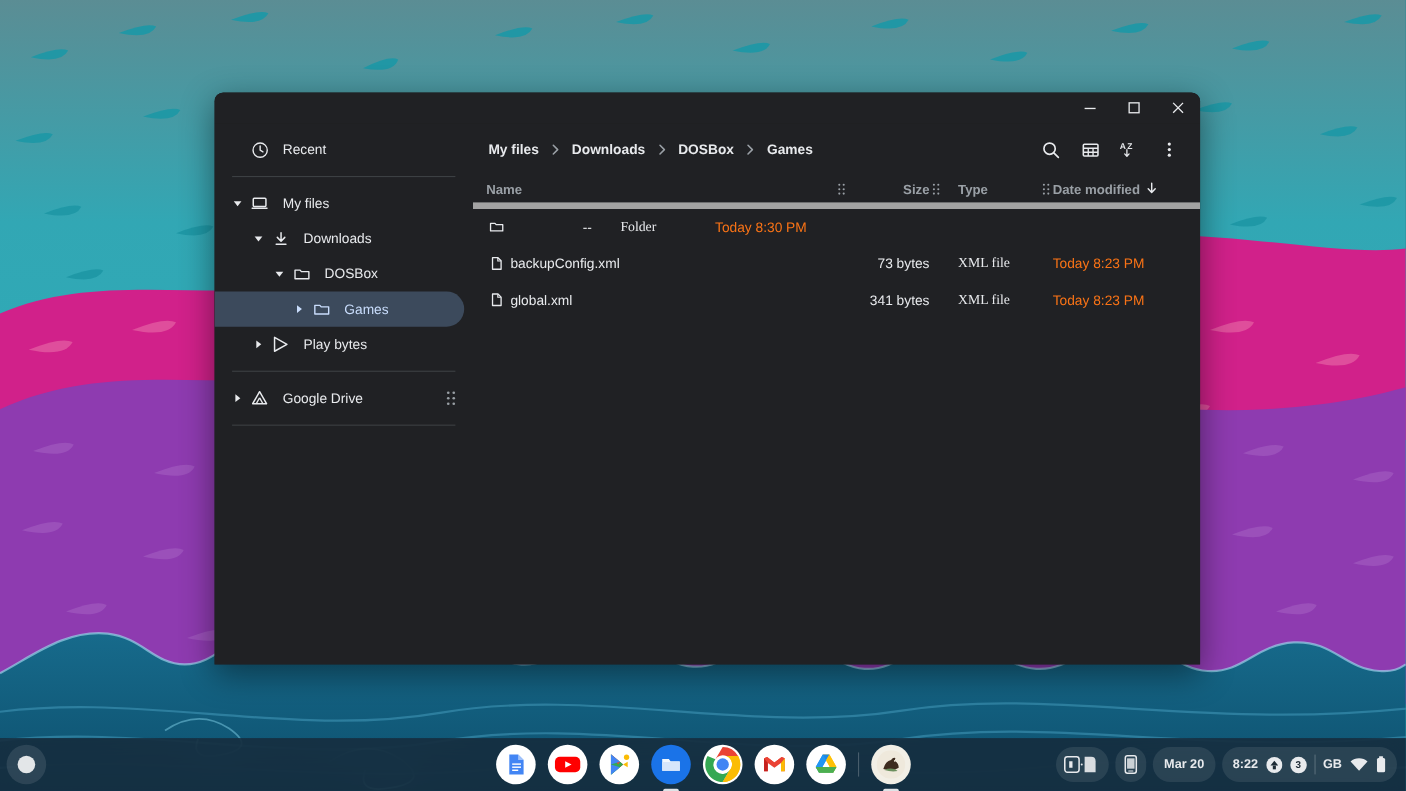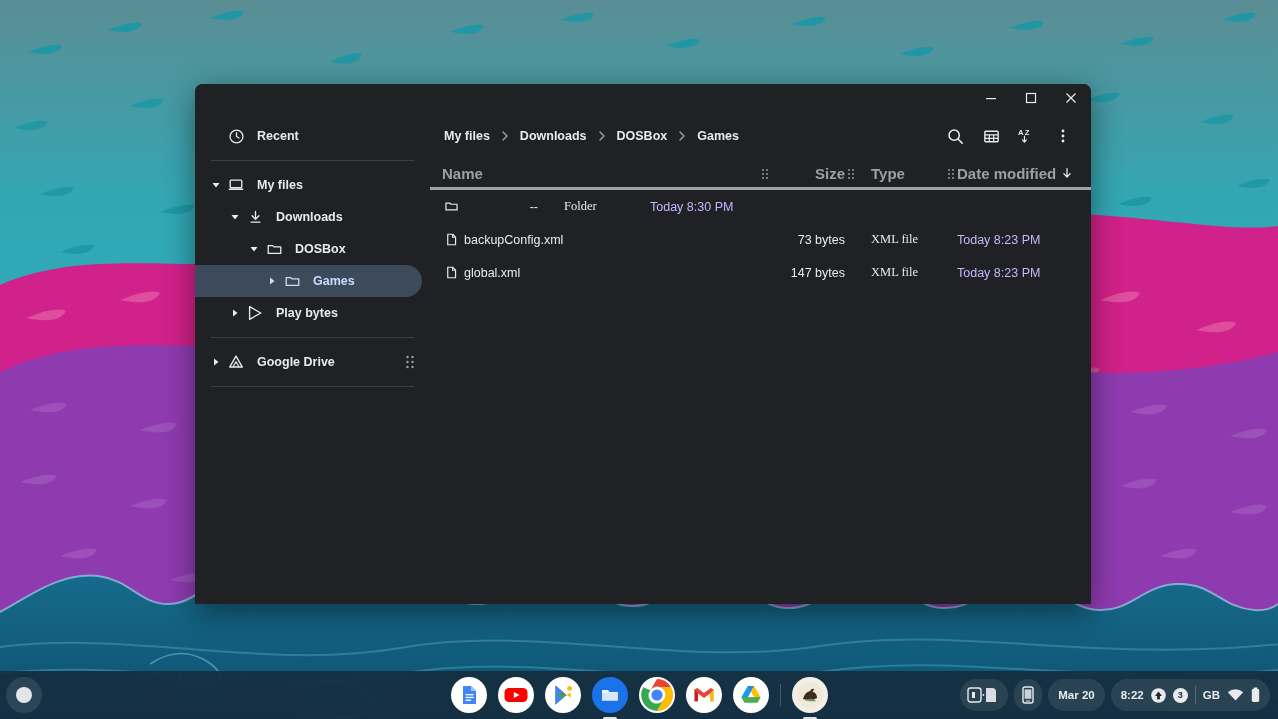--- a/index.html
+++ b/index.html
@@ -48,21 +48,21 @@
     width:235px; flex:0 0 235px;
     background:#202124;
     padding-top:8px;
     position:relative;
   }
   .nav-item {
     display:flex; align-items:center;
     height:32px; margin:0 8px 0 0;
     border-radius:0 16px 16px 0;
     color:#e8eaed;
-    font-size:12.5px; font-weight:bold;
+    font-size:12.5px; font-weight:normal;
     cursor:default;
     white-space:nowrap;
   }
   .nav-item.selected { background:#3c4a5c; color:#c9ddfc; }
   .twisty { width:18px; flex:0 0 18px; display:flex; align-items:center; justify-content:center; }
   .twisty svg { display:block; }
   .nav-icon { width:22px; flex:0 0 22px; display:flex; align-items:center; justify-content:center; }
   .nav-icon svg { display:block; }
   .nav-label { padding-left:10px; overflow:hidden; text-overflow:ellipsis; }
   .lvl0 { padding-left:12px; }
@@ -94,22 +94,22 @@
     width:36px; height:36px; border-radius:50%;
     display:flex; align-items:center; justify-content:center;
     cursor:default; color:#e8eaed;
   }
   .tb-btn svg { display:block; }
 
   
   .colhead {
     height:30px; flex:0 0 30px;
     display:flex; align-items:center;
-    color:#9aa0a6; font-size:15px; font-weight:bold;
-    border-bottom:3px solid #a3a3a3;
+    color:#9aa0a6; font-size:12px; font-weight:bold;
+    border-bottom:6px solid #a3a3a3;
     padding:0 14px 0 0;
   }
   .colhead .c-name { flex:1; padding-left:12px; }
   .c-size { width:74px; text-align:right; }
   .c-type { width:88px; padding-left:14px; }
   .c-date { width:120px; padding-left:0; display:flex; align-items:center; gap:5px; }
   .grip { width:12px; flex:0 0 12px; display:flex; align-items:center; justify-content:center; }
   .grip svg { display:block; }
 
   
@@ -118,21 +118,21 @@
     height:33px;
     display:flex; align-items:center;
     color:#e8eaed; font-size:12.5px;
     padding:0 14px 0 0; cursor:default;
   }
   .f-icon { width:34px; flex:0 0 34px; display:flex; align-items:center; justify-content:center; padding-left:8px; }
   .f-icon svg { display:block; }
   .f-name { flex:1; overflow:hidden; text-overflow:ellipsis; white-space:nowrap; }
   .f-size { width:74px; text-align:right; color:#e8eaed; }
   .f-type { width:88px; padding-left:14px; color:#e8eaed;font-family:Liberation Serif, serif; }
-  .f-date { width:120px; color:#c4b5fd; }
+  .f-date { width:120px; color:#f97316; }
   .f-gap { width:12px; flex:0 0 12px; }
 
   
   #shelf {
     position:absolute; left:0; right:0; bottom:0; height:48px;
     background:rgba(22,40,56,.82);
     backdrop-filter:blur(14px);
     z-index:30;
     display:flex; align-items:center;
   }
@@ -615,21 +615,21 @@
         </div>
 
         <div class="frow">
           <div class="f-icon">
             <svg width="15" height="15" viewBox="0 0 20 20">
                 <path d="M5,3 L11.6,3 L15.4,6.8 L15.4,17 L5,17 Z" fill="none" stroke="#e8eaed" stroke-width="1.6" stroke-linejoin="round"></path>
                 <path d="M11.4,3.2 L11.4,7 L15.2,7" fill="none" stroke="#e8eaed" stroke-width="1.4"></path>
               </svg>
           </div>
           <div class="f-name">global.xml</div>
-          <div class="f-size">147 bytes</div>
+          <div class="f-size">341 bytes</div>
           <div class="f-gap"></div>
           <div class="f-type">XML file</div>
           <div class="f-gap"></div>
           <div class="f-date">Today 8:23 PM</div>
         </div>
 
       </div>
     </div>
   </div>
 </div>

